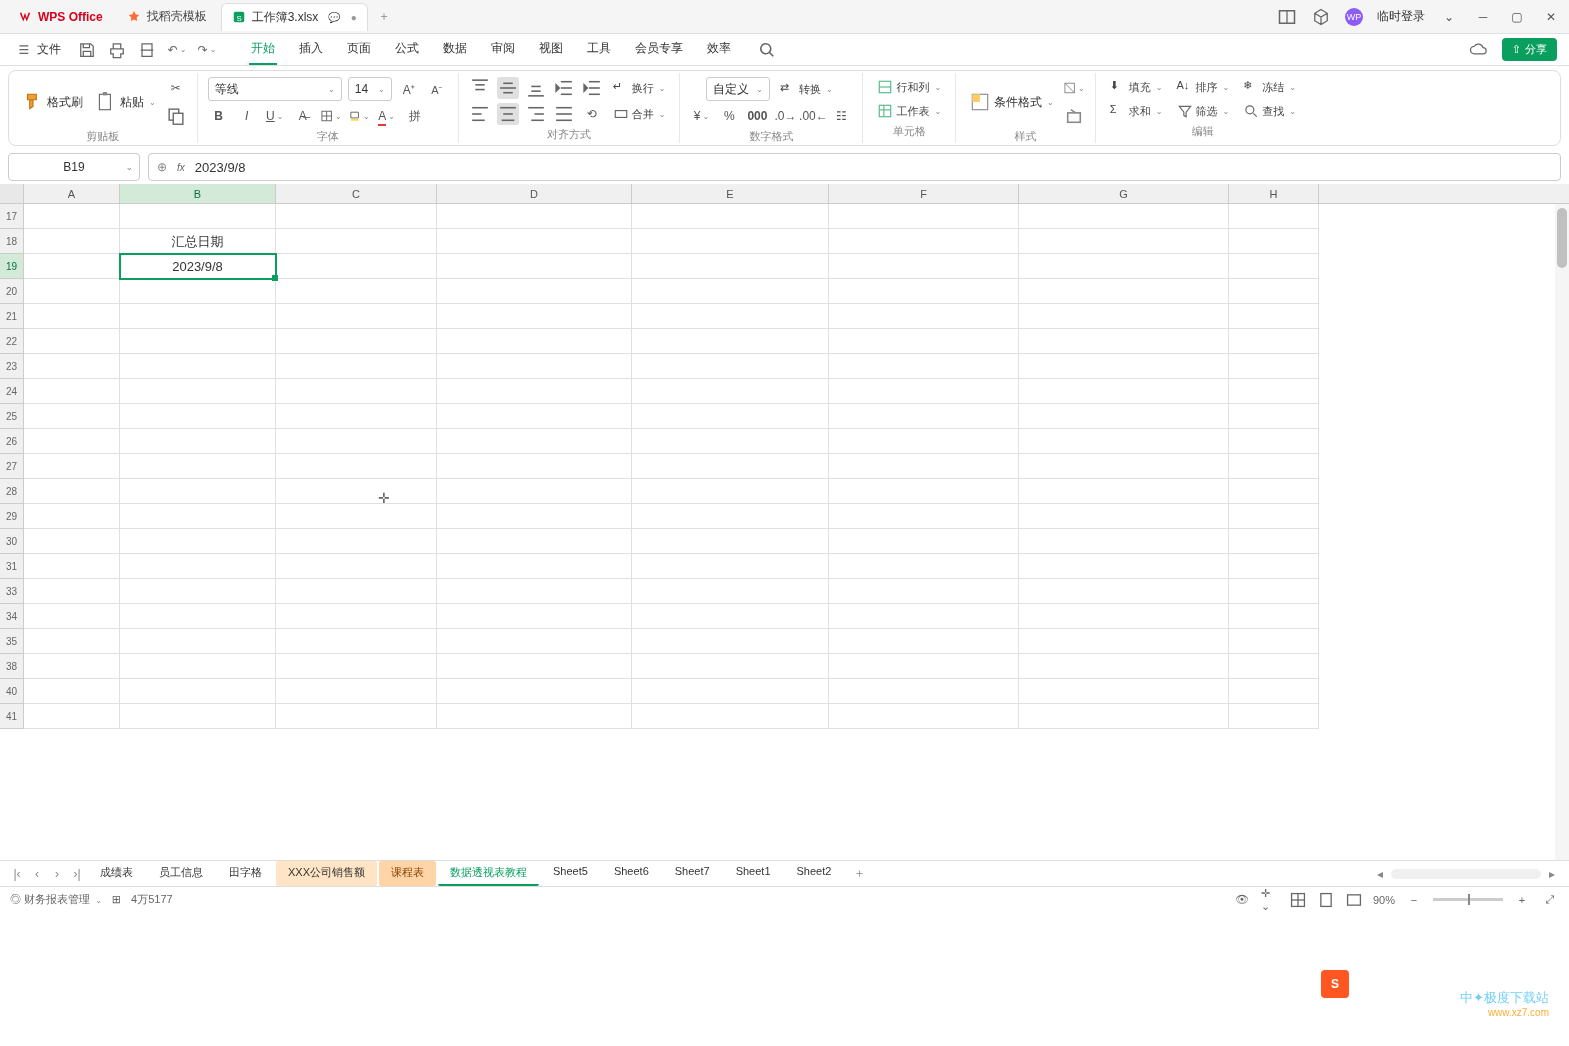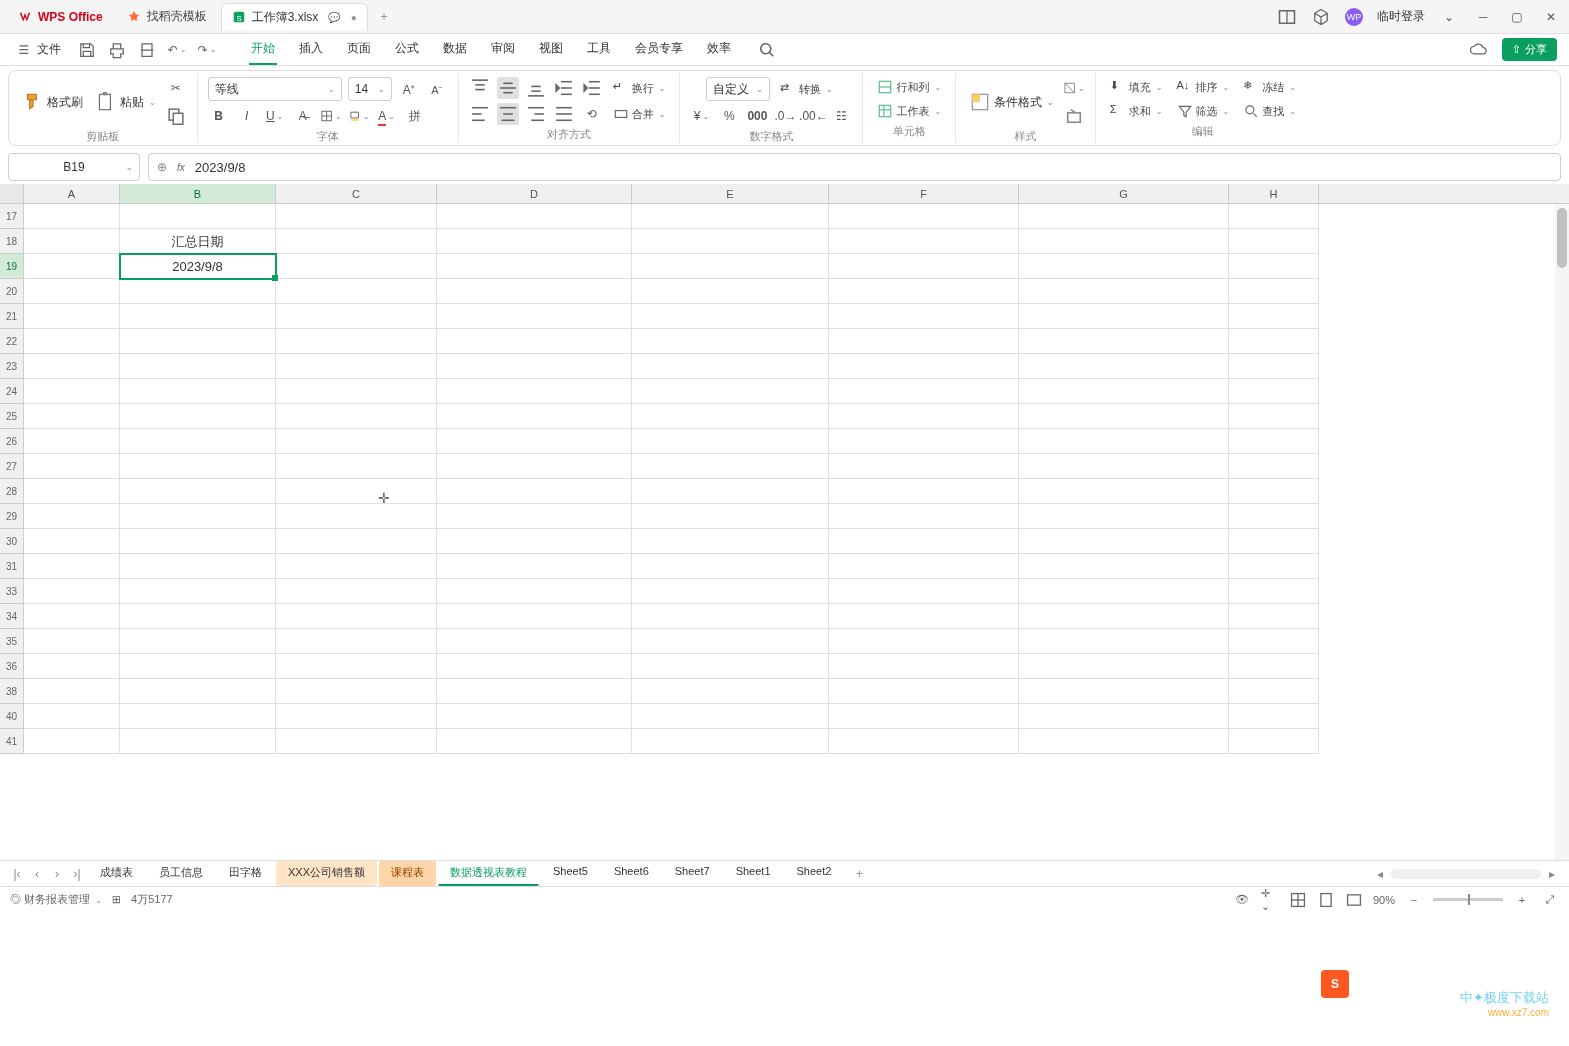--- a/index.html
+++ b/index.html
@@ -718,31 +718,20 @@
         <div class="cell" style="width: 96px;"></div>
         <div class="cell" style="width: 156px;"></div>
         <div class="cell" style="width: 161px;"></div>
         <div class="cell" style="width: 195px;"></div>
         <div class="cell" style="width: 197px;"></div>
         <div class="cell" style="width: 190px;"></div>
         <div class="cell" style="width: 210px;"></div>
         <div class="cell" style="width: 90px;"></div>
       </div>
       <div class="grid-row">
-        <div class="row-h">36</div>
-        <div class="cell" style="width: 96px;"></div>
-        <div class="cell" style="width: 156px;"></div>
-        <div class="cell" style="width: 161px;"></div>
-        <div class="cell" style="width: 195px;"></div>
-        <div class="cell" style="width: 197px;"></div>
-        <div class="cell" style="width: 190px;"></div>
-        <div class="cell" style="width: 210px;"></div>
-        <div class="cell" style="width: 90px;"></div>
-      </div>
-      <div class="grid-row">
         <div class="row-h">38</div>
         <div class="cell" style="width: 96px;"></div>
         <div class="cell" style="width: 156px;"></div>
         <div class="cell" style="width: 161px;"></div>
         <div class="cell" style="width: 195px;"></div>
         <div class="cell" style="width: 197px;"></div>
         <div class="cell" style="width: 190px;"></div>
         <div class="cell" style="width: 210px;"></div>
         <div class="cell" style="width: 90px;"></div>
       </div>

